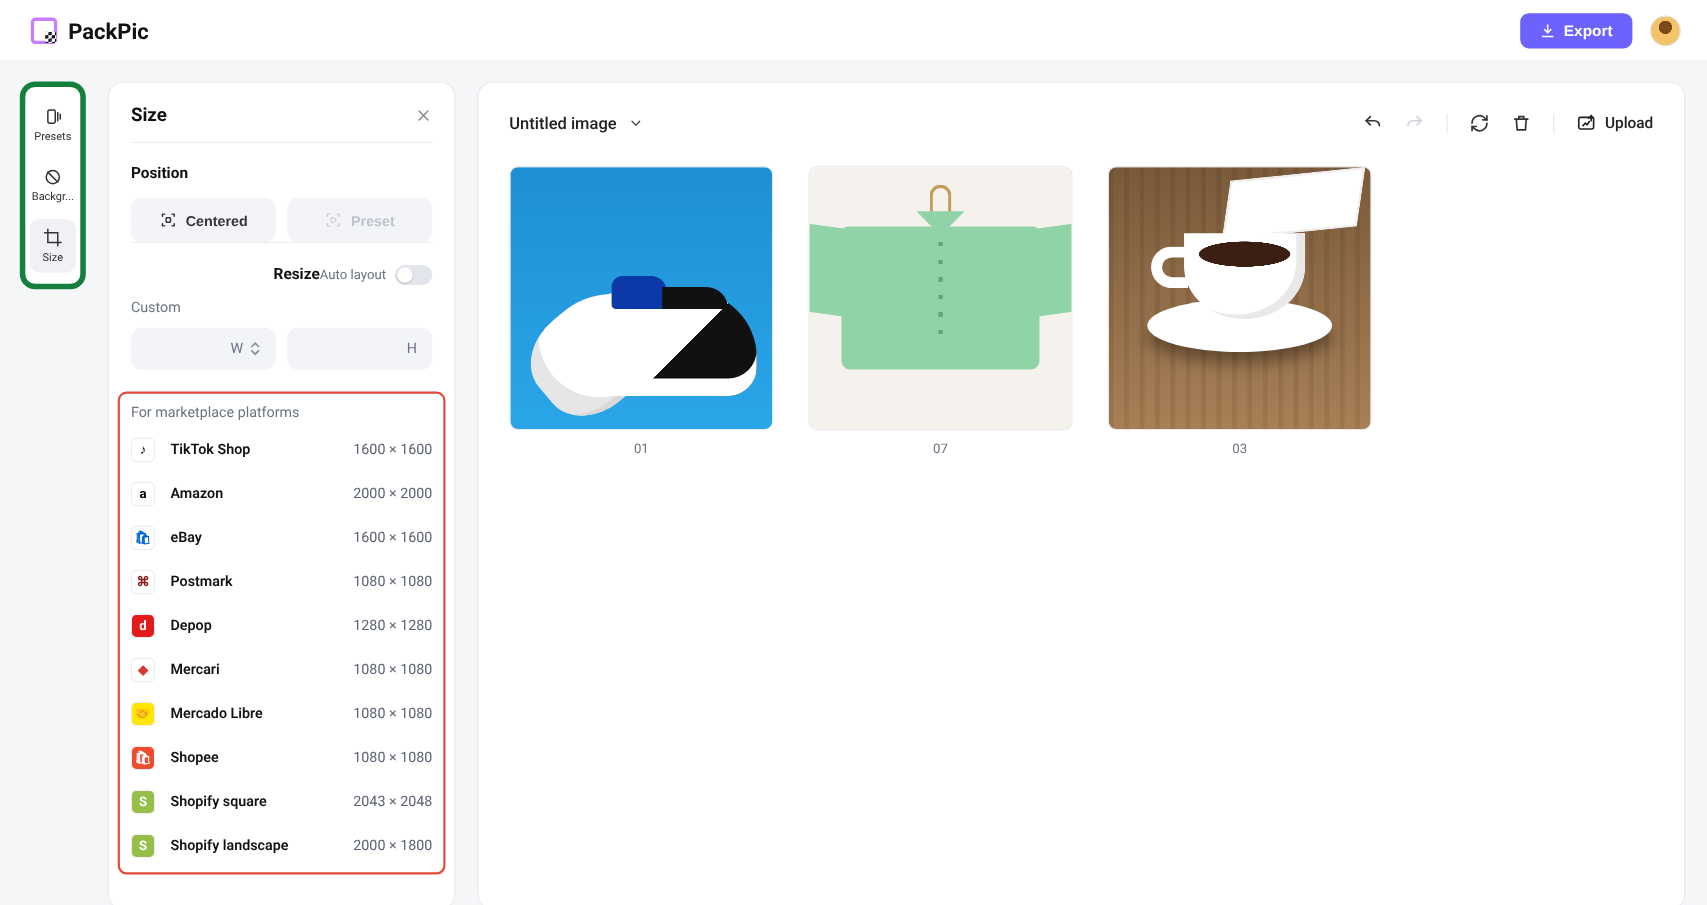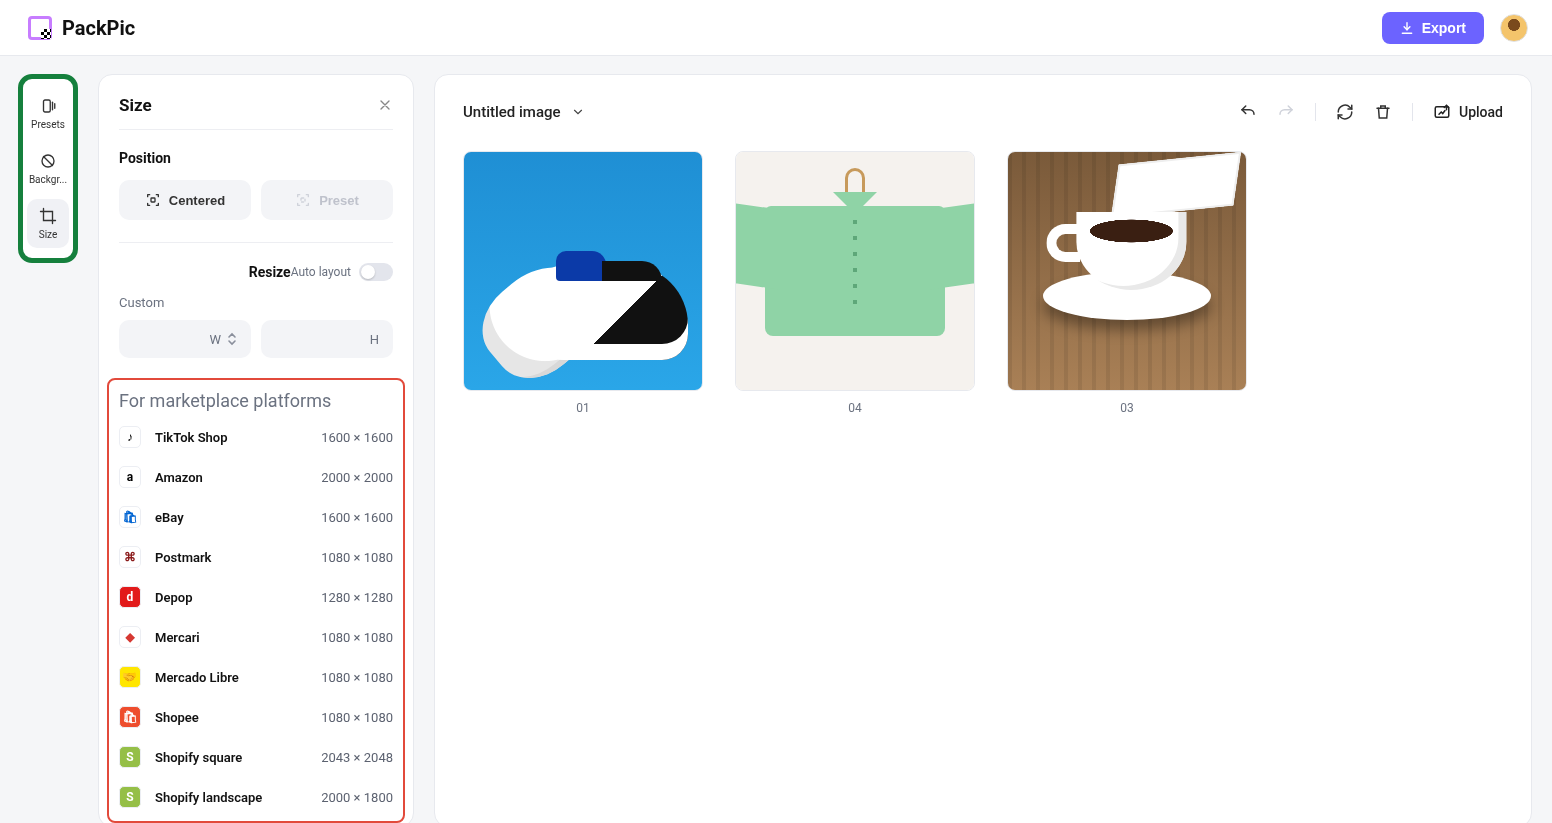--- a/index.html
+++ b/index.html
@@ -104,21 +104,21 @@
   }
   .panel-header {
     display: flex; justify-content: space-between; align-items: center;
     padding-bottom: 14px;
     border-bottom: 1px solid #edeef2;
   }
   .panel-title { font-size: 17px; font-weight: 700; }
   .close-x { width: 16px; height: 16px; stroke: #888; cursor: pointer; }
 
   .section-label { font-size: 14px; font-weight: 700; margin-top: 20px; }
-  .button-row { display: flex; gap: 10px; margin-top: 14px; padding-bottom: 22px; border-bottom: 1px solid #edeef2; }
+  .button-row { display: flex; gap: 10px; margin-top: 14px; border-bottom: 1px solid #edeef2; }
   .pill-btn {
     flex: 1;
     display: flex; align-items: center; justify-content: center; gap: 8px;
     background: #f3f4f7;
     border: none;
     border-radius: 10px;
     height: 40px;
     font-size: 13px; font-weight: 600; color: #333;
     cursor: pointer;
   }
@@ -157,21 +157,21 @@
     font-size: 13px; color: #6b7280;
   }
 
   .market {
     margin-top: 20px;
     border: 2px solid #e24a3b;
     border-radius: 8px;
     padding: 10px 10px 4px 10px;
     margin-left: -12px; margin-right: -12px;
   }
-  .market-title { font-size: 18px; color: #6b7280; margin-bottom: 6px; }
+  .market-title { font-size: 13px; color: #6b7280; margin-bottom: 6px; }
   .market-item {
     display: flex; align-items: center; gap: 14px;
     height: 40px;
     cursor: pointer;
     border-radius: 6px;
   }
   .market-icon {
     width: 22px; height: 22px;
     border-radius: 5px;
     display: flex; align-items: center; justify-content: center;
@@ -538,21 +538,21 @@
       <div class="thumb">
         <div class="thumb-box">
           <div class="art2">
               <div class="shirt">
                 <div class="hanger"></div>
                 <div class="collar"></div>
                 <div class="btns"></div>
               </div>
             </div>
         </div>
-        <span class="thumb-label">04</span>
+        <span class="thumb-label">07</span>
       </div>
       <div class="thumb">
         <div class="thumb-box">
           <div class="art3">
               <div class="book"></div>
               <div class="saucer">
                 <div class="cup">
                   <div class="handle"></div>
                 </div>
               </div>

